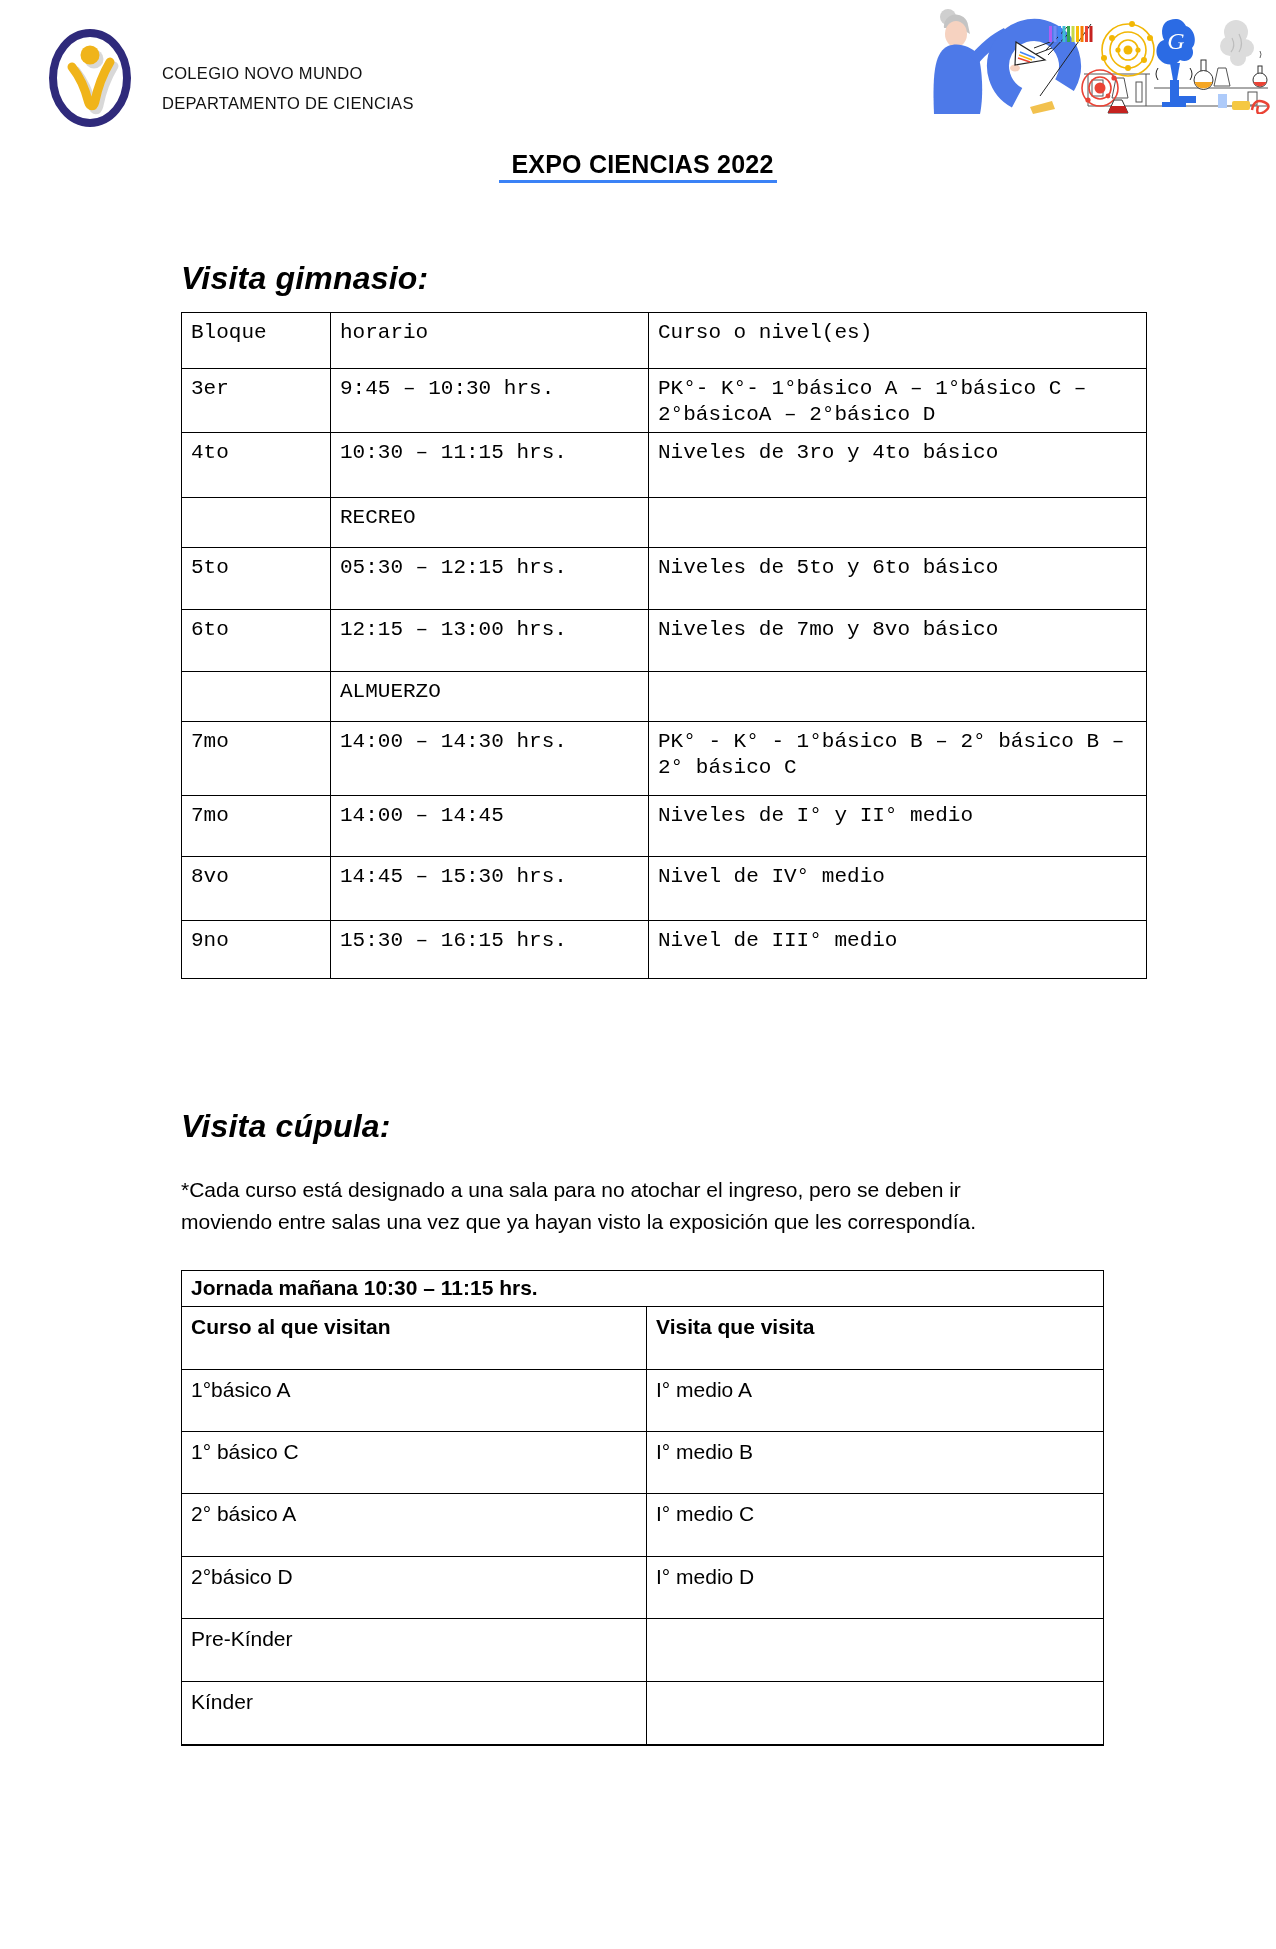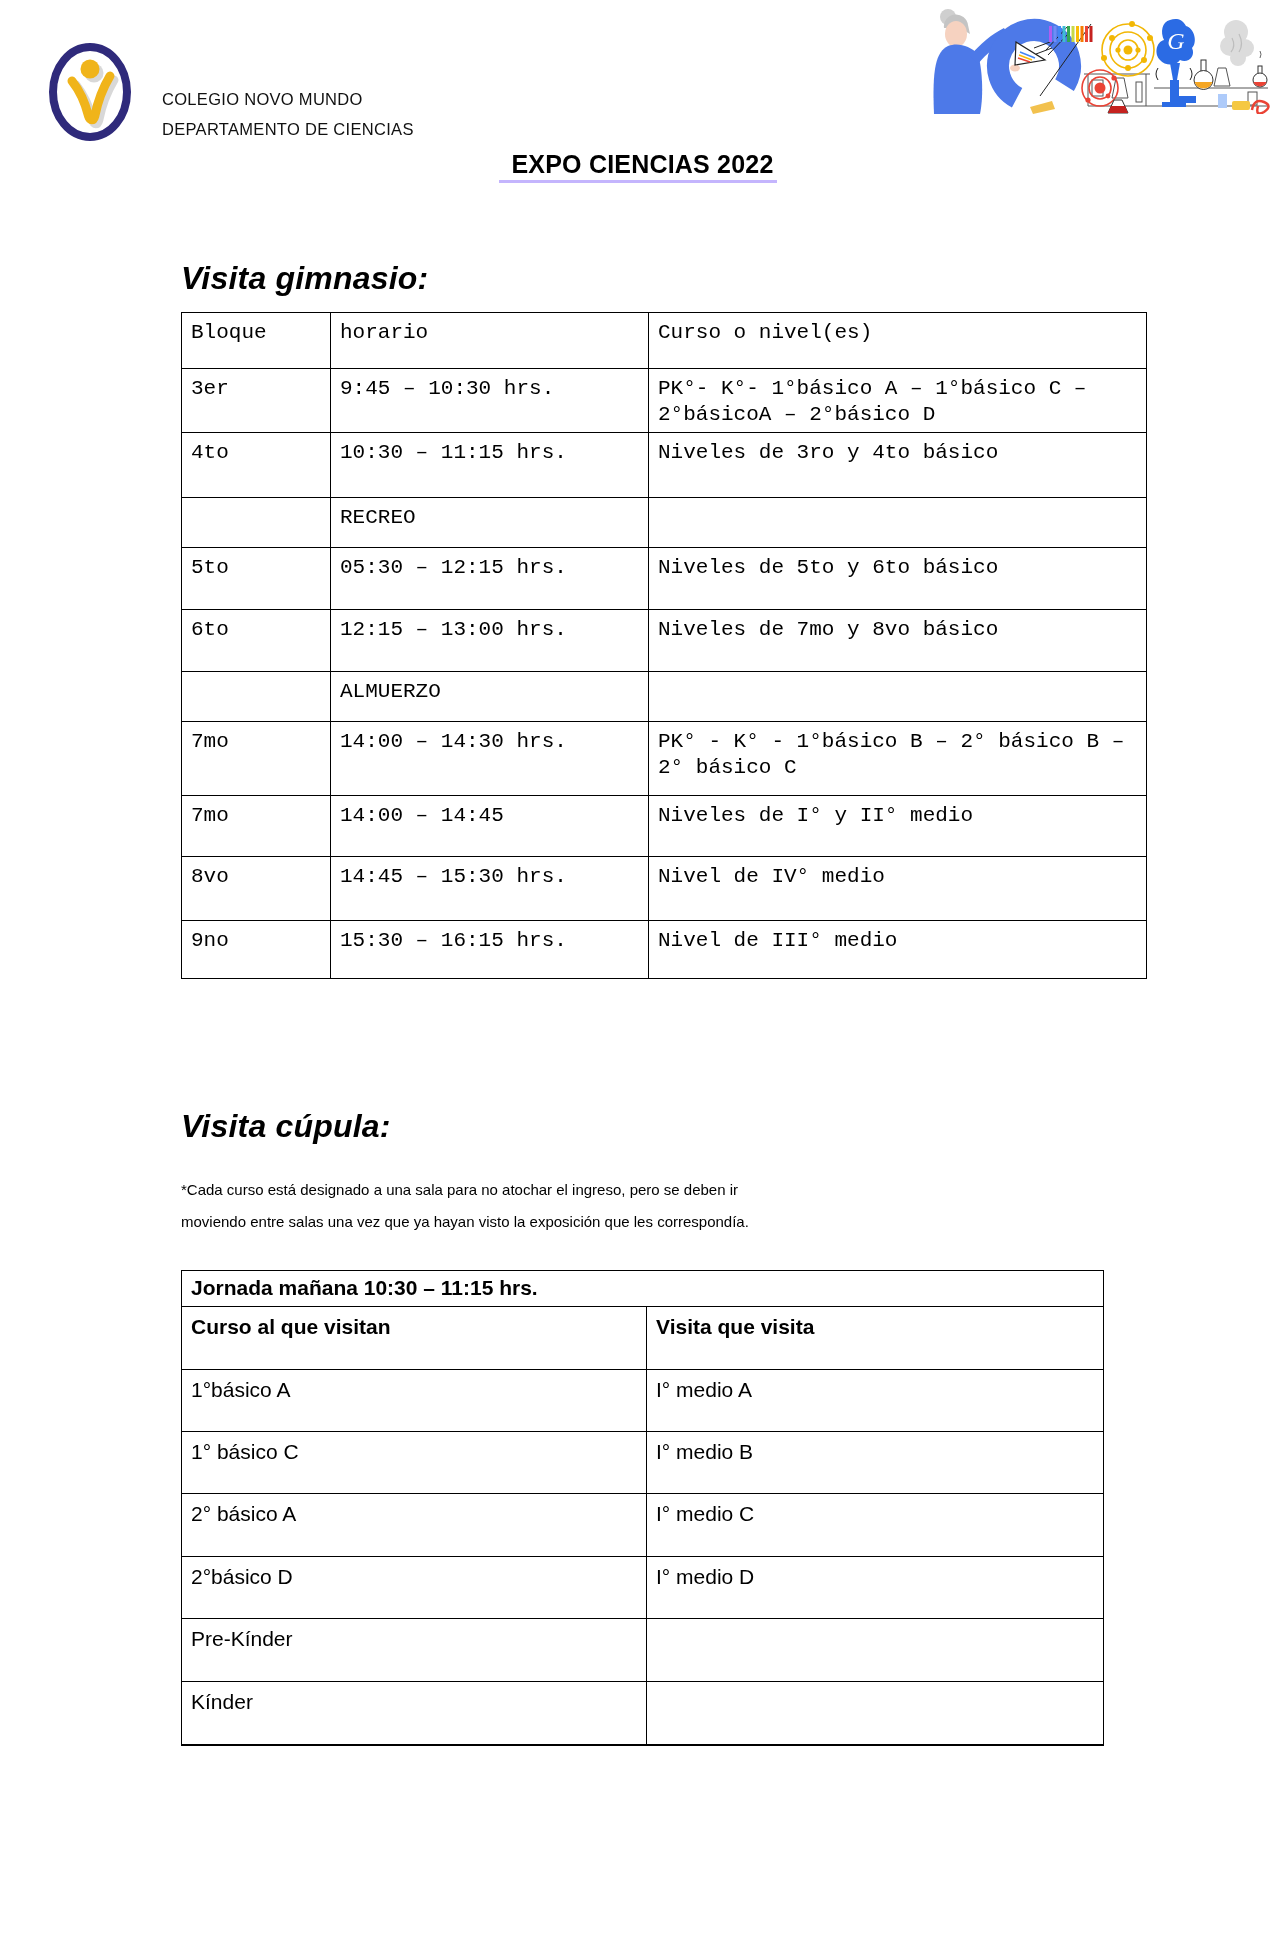--- a/index.html
+++ b/index.html
@@ -6,36 +6,36 @@
   .page{
     position:relative;
     width:1276px;height:1949px;
     margin:0 auto;
     background:#ffffff;
     font-family:"Liberation Sans",sans-serif;
     color:#000;
     overflow:hidden;
   }
   
-  .brand{position:absolute;left:44px;top:40px;display:flex;align-items:flex-end;}
+  .brand{position:absolute;left:44px;top:26px;display:flex;align-items:center;}
   .brand-logo{width:92px;height:104px;flex:0 0 auto;}
   .brand-text{margin-left:26px;padding-top:20px;font-size:16.5px;line-height:30px;letter-spacing:.3px;color:#111;}
   .doodle{position:absolute;top:8px;right:6px;width:352px;height:106px;}
   
   .title-line{position:absolute;left:0;right:0;text-align:center;font-weight:bold;font-size:25px;letter-spacing:.2px;}
   .title-main{top:150px;}
   .title-date{top:204px;}
-  .u1{border-bottom:3px solid #c4b5fd;padding:0 3px 2px 12px;}
+  .u1{border-bottom:3px solid #3b82f6;padding:0 3px 2px 12px;}
   .u2{border-bottom:3px solid #000;padding:0 3px 2px 3px;}
   
   .sec-heading{position:absolute;left:181px;font-size:32px;font-weight:bold;font-style:italic;letter-spacing:.2px;}
   .h-gym{top:260px;}
   .h-dome{top:1108px;}
   
-  .note{position:absolute;left:181px;top:1174px;font-size:15px;line-height:32px;color:#000;}
+  .note{position:absolute;left:181px;top:1174px;font-size:21px;line-height:32px;color:#000;}
   
   table{border-collapse:collapse;table-layout:fixed;}
   td,th{border:1px solid #000;vertical-align:top;padding:7px 10px 4px 9px;font-size:21px;font-weight:normal;text-align:left;line-height:26px;overflow:hidden;}
   .t1{position:absolute;left:181px;top:312px;width:965px;font-family:Liberation Mono, monospace;}
   .t1 tr:nth-child(1){height:56px}
   .t1 tr:nth-child(2){height:64px}
   .t1 tr:nth-child(3){height:65px}
   .t1 tr:nth-child(4){height:50px}
   .t1 tr:nth-child(5){height:62px}
   .t1 tr:nth-child(6){height:62px}

